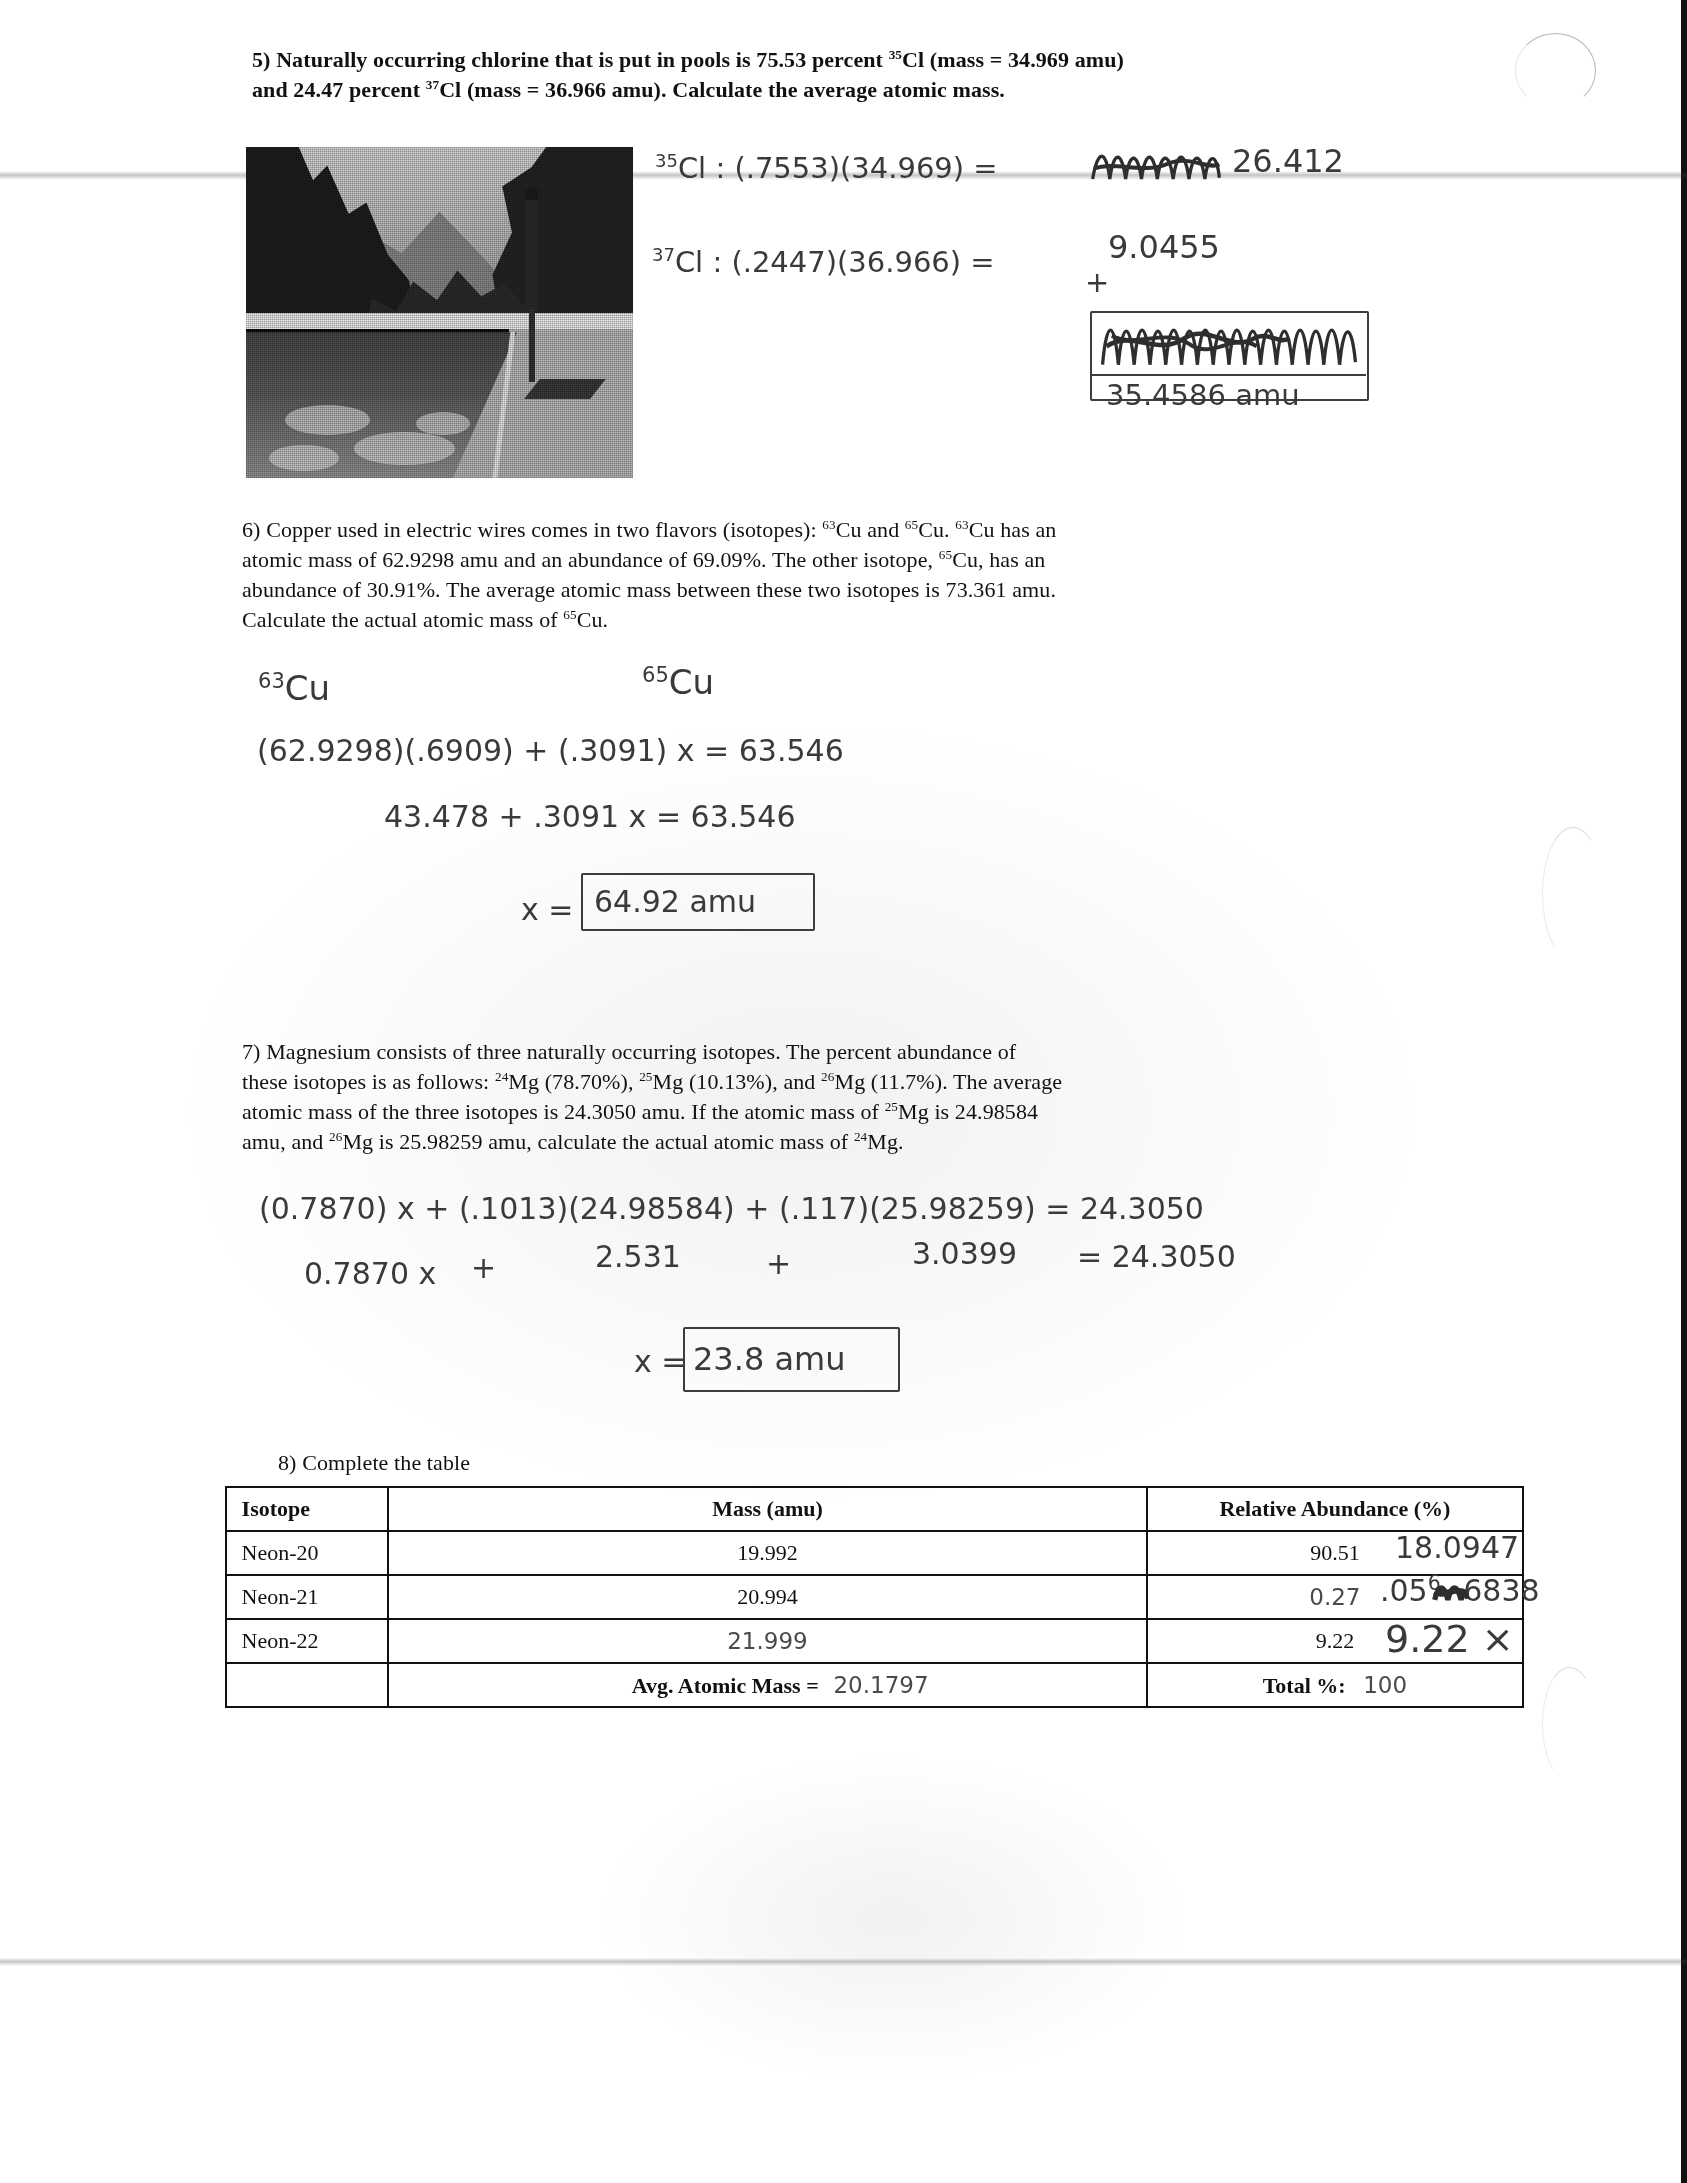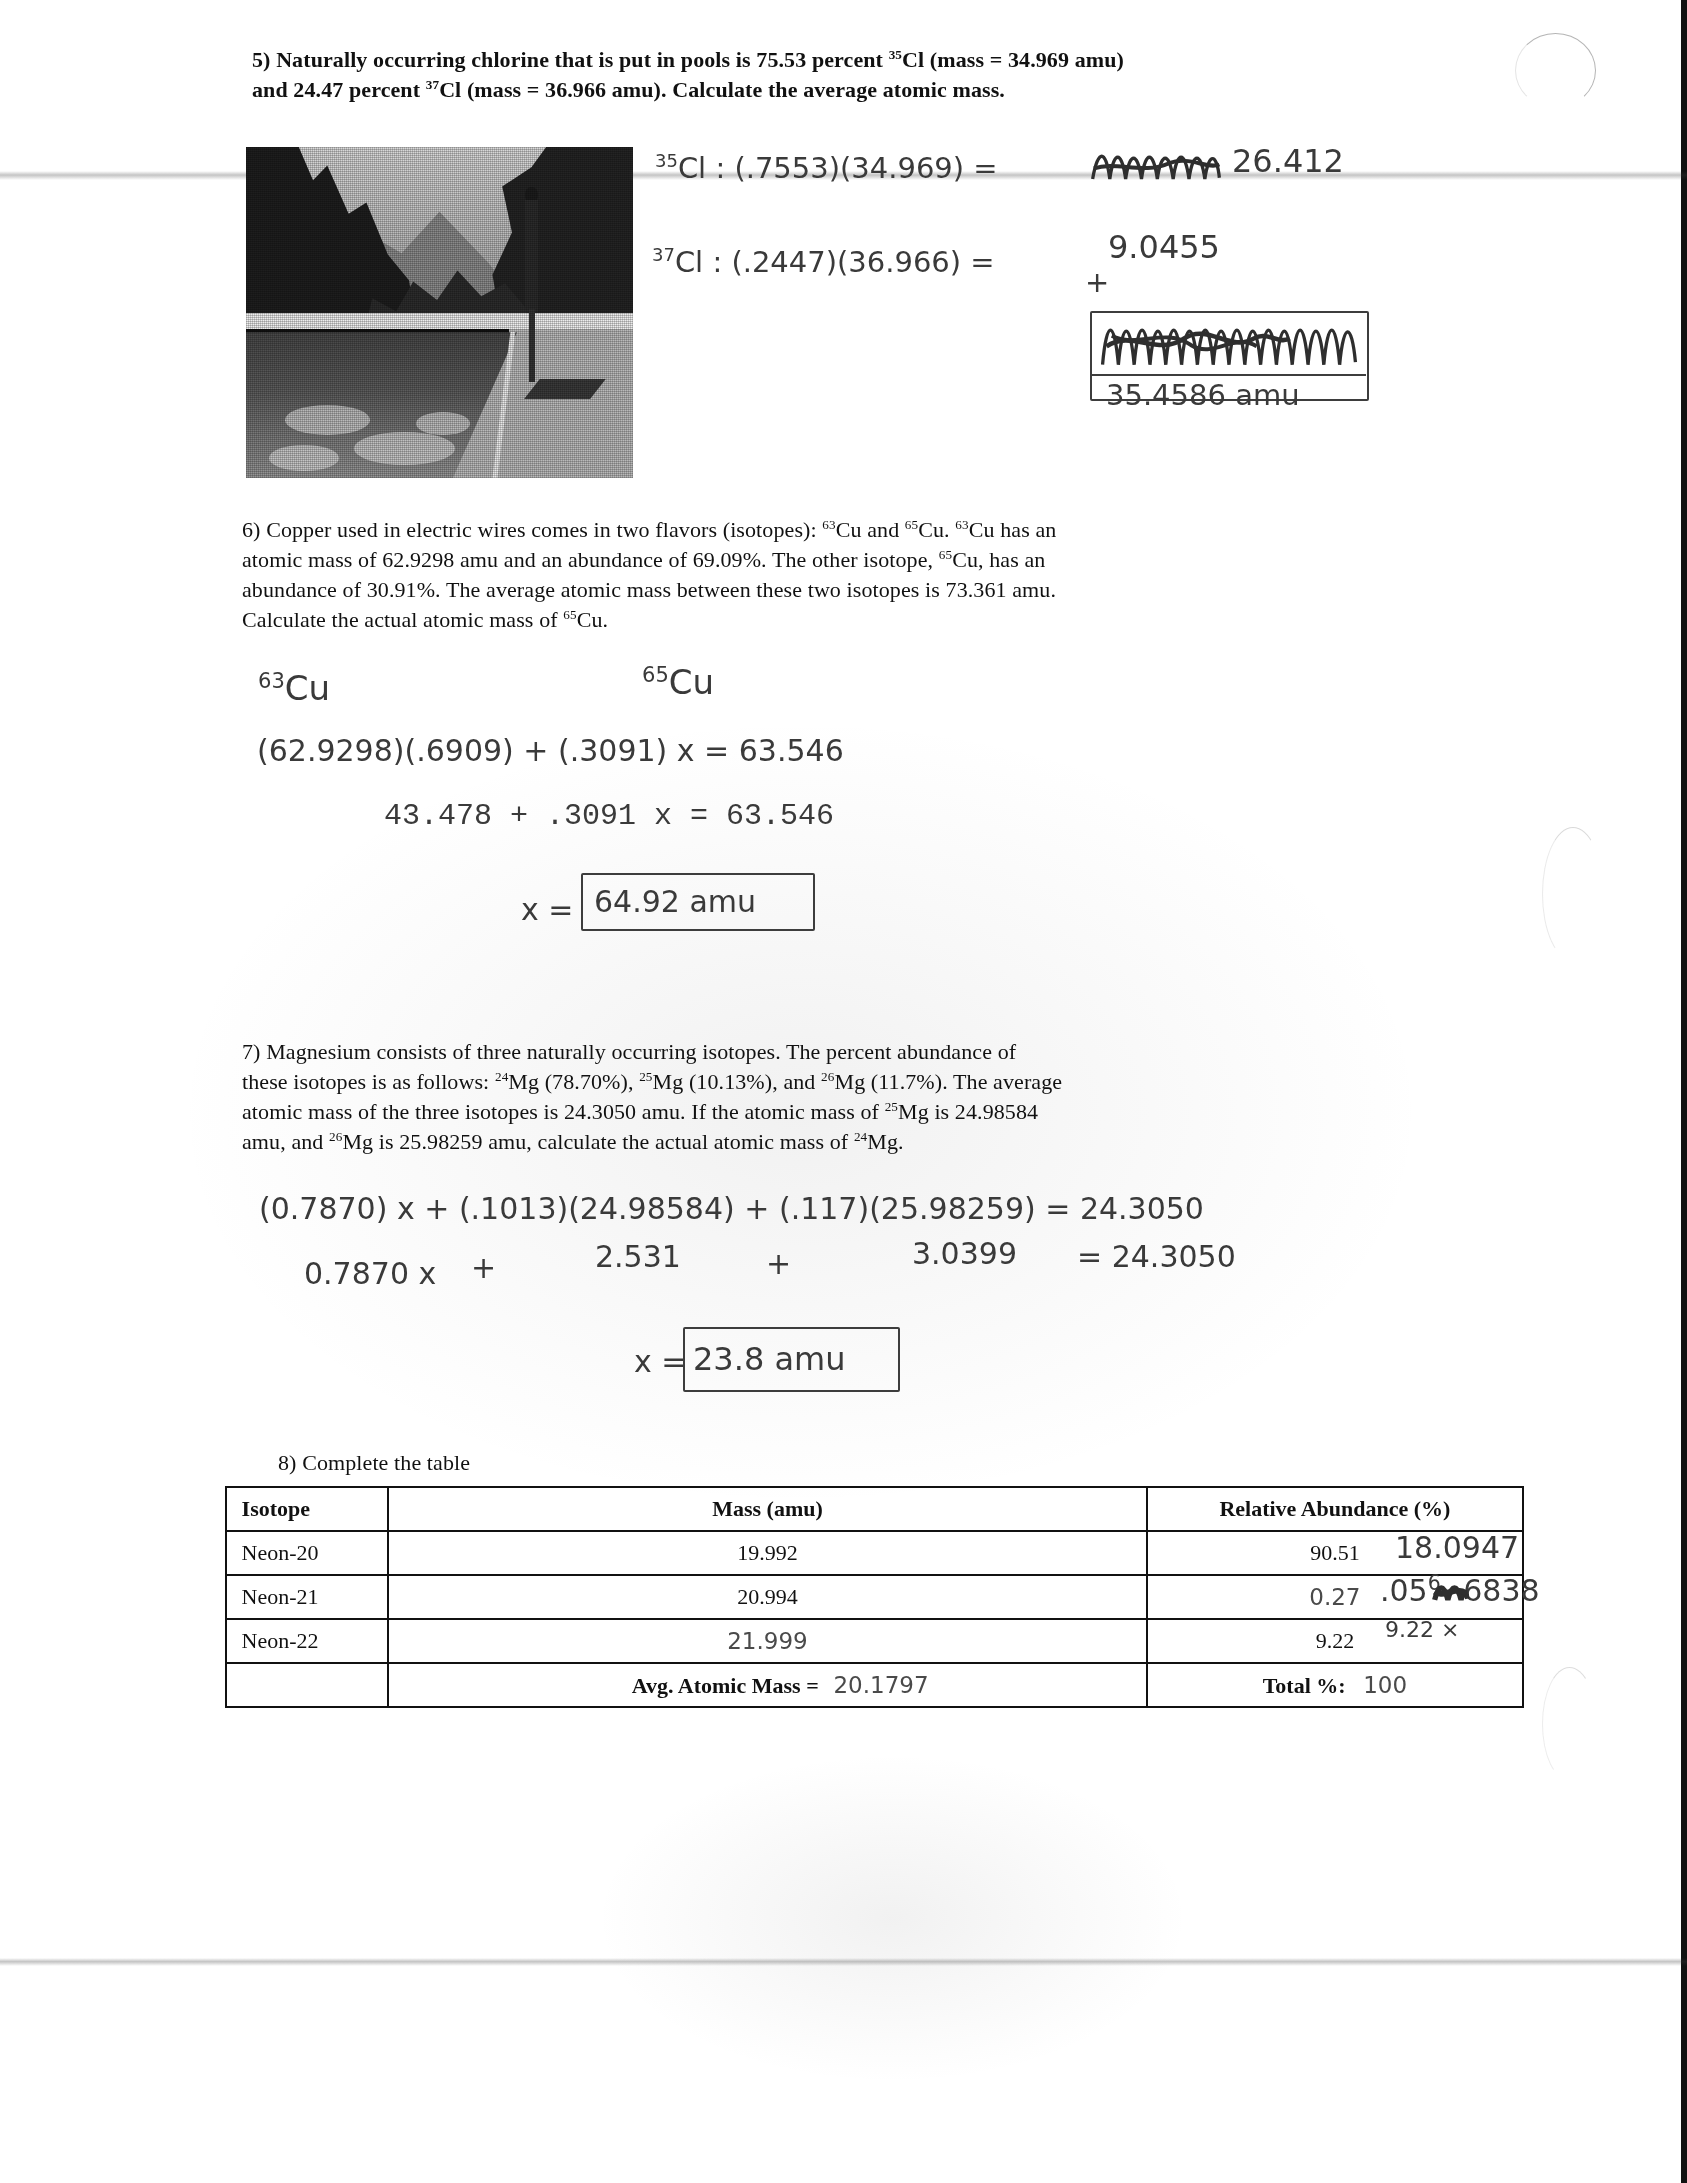--- a/index.html
+++ b/index.html
@@ -240,21 +240,21 @@
     <span>Calculate the actual atomic mass of </span><sup>65</sup><span>Cu.</span>
   </div>
 
   <div class="hw" style="left:258px;top:668px;font-size:34px;">
     <sup>63</sup><span>Cu</span>
   </div>
   <div class="hw" style="left:642px;top:662px;font-size:34px;">
     <sup>65</sup><span>Cu</span>
   </div>
   <div class="hw" style="left:257px;top:733px;font-size:30px;">(62.9298)(.6909)  +  (.3091) x  =  63.546</div>
-  <div class="hw" style="left:384px;top:799px;font-size:30px;font-family:Liberation Mono, monospace;">43.478   +   .3091 x  =  63.546</div>
+  <div class="hw" style="left:384px;top:799px;font-size:30px;">43.478   +   .3091 x  =  63.546</div>
   <div class="hw" style="left:521px;top:892px;font-size:30px;">x =</div>
   <div class="hw-box" style="left:581px;top:873px;width:230px;height:54px;"></div>
   <div class="hw" style="left:594px;top:884px;font-size:30px;">64.92 amu</div>
 
   <div class="q" style="left:242px;top:1037px;width:1191px;">
     <span>7) Magnesium consists of three naturally occurring isotopes.  The percent abundance of</span><br>
     <span>these isotopes is as follows: </span><sup>24</sup><span>Mg (78.70%), </span><sup>25</sup><span>Mg (10.13%), and </span><sup>26</sup><span>Mg (11.7%).  The average</span><br>
     <span>atomic mass of the three isotopes is 24.3050 amu.  If the atomic mass of </span><sup>25</sup><span>Mg is 24.98584</span><br>
     <span>amu, and </span><sup>26</sup><span>Mg is 25.98259 amu, calculate the actual atomic mass of </span><sup>24</sup><span>Mg.</span>
   </div>
@@ -312,16 +312,16 @@
   </table>
 
   <div class="hw" style="left:1395px;top:1530px;font-size:30px;">18.0947</div>
   <div class="hw" style="left:1380px;top:1573px;font-size:30px;">
     <span>.05</span><sup style="font-size:.68em;">6</sup><span style="position:relative;display:inline-block;width:22.5px;"></span><span>6838</span>
   </div>
   <svg class="scribble" style="left:1432px;top:1580px;width:37px;height:26.5px;" viewBox="0 0 56 40">
     <path d="M4 30 C10 6 18 6 24 30 C30 6 38 6 44 30 C48 14 52 20 54 28" fill="none" stroke="#2e2e2e" stroke-width="8"></path>
     <path d="M4 18 C18 28 34 8 52 20" fill="none" stroke="#2e2e2e" stroke-width="9"></path>
   </svg>
-  <div class="hw" style="left:1385px;top:1617px;font-size:22px;">9.22 ×</div>
+  <div class="hw" style="left:1385px;top:1617px;font-size:38px;">9.22 ×</div>
 
 </div>
 
 
 </body></html>

